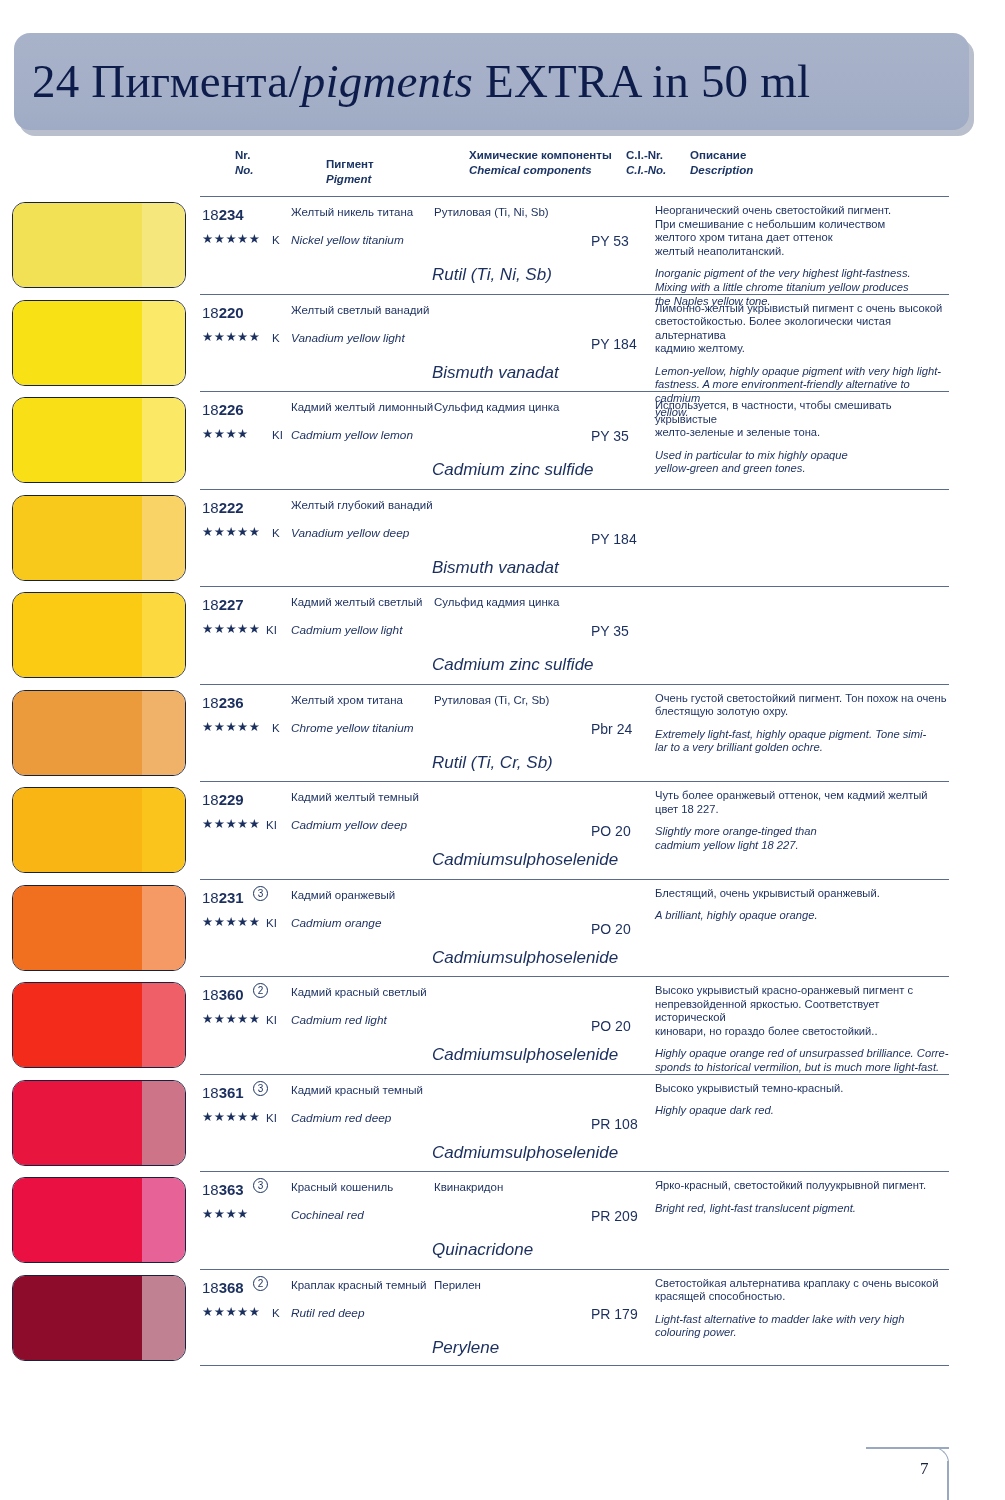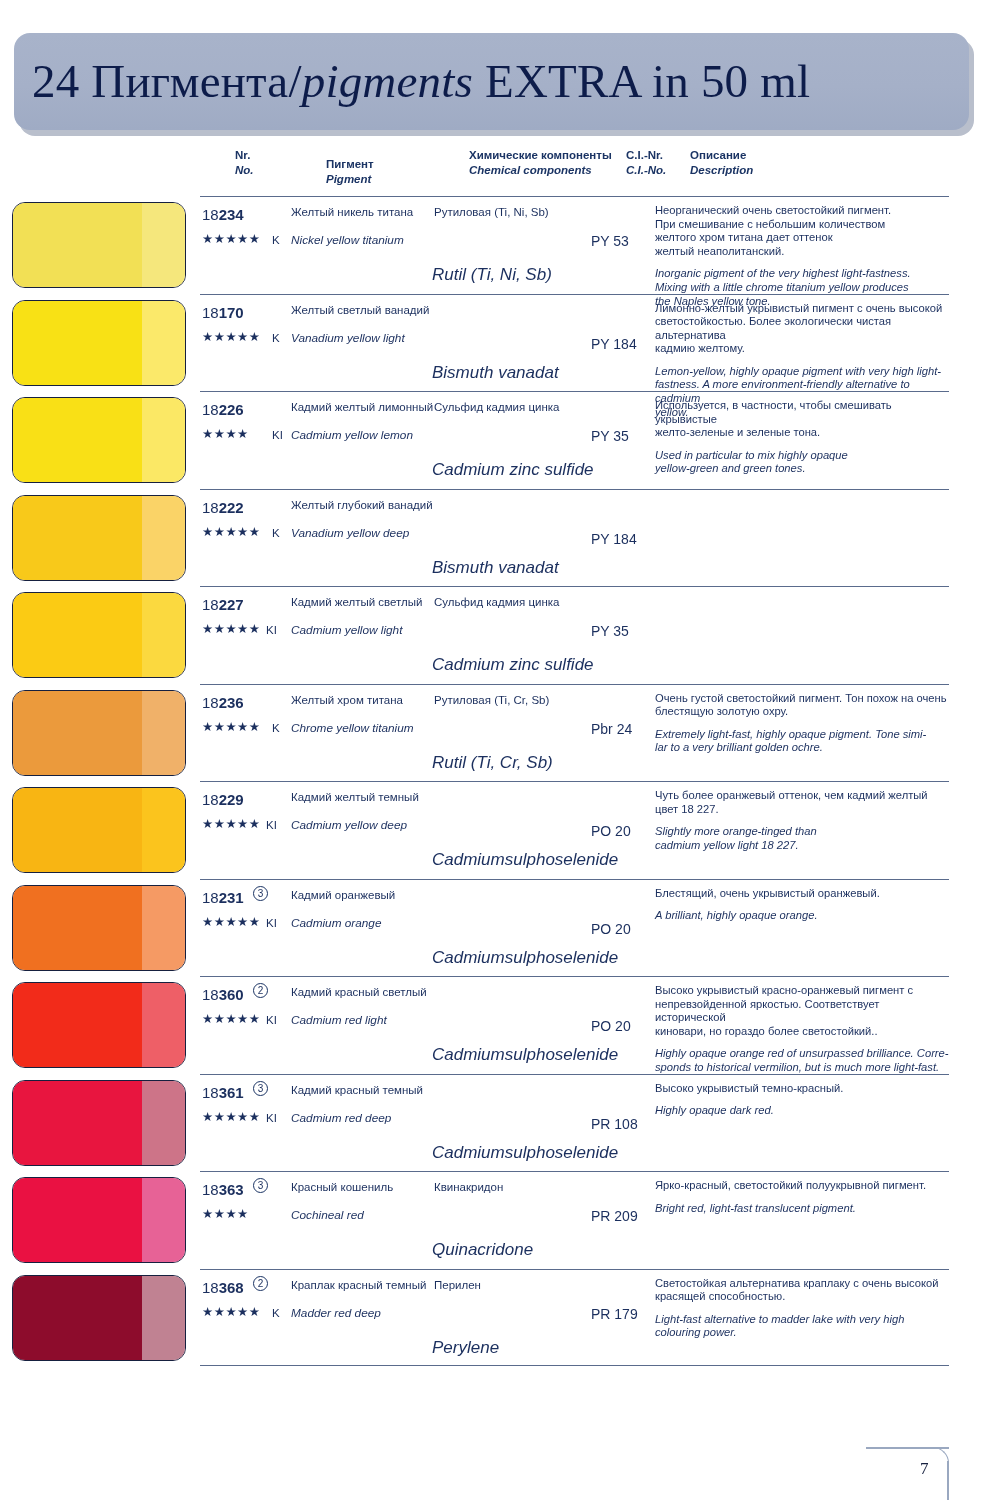--- a/index.html
+++ b/index.html
@@ -240,21 +240,21 @@
         <div class="en">Inorganic pigment of the very highest light-fastness.
 Mixing with a little chrome titanium yellow produces
 the Naples yellow tone.</div>
       </div>
     </div>
     <div class="row">
       <div class="swatch">
         <div class="mass" style="background: rgb(248, 225, 21);"></div>
         <div class="tint" style="background: rgb(251, 233, 106);"></div>
       </div>
-      <div class="cell c-nr"><span class="pre">18</span><b>170</b></div>
+      <div class="cell c-nr"><span class="pre">18</span><b>220</b></div>
 
       <div class="cell c-stars">★★★★★</div>
       <div class="cell c-k">K</div>
       <div class="cell c-pig-ru">Желтый светлый ванадий</div>
       <div class="cell c-pig-en">Vanadium yellow light</div>
 
       <div class="cell c-chem-en">Bismuth vanadat</div>
       <div class="cell c-ci">PY 184</div>
       <div class="cell c-desc">
         <div class="ru">Лимонно-желтый укрывистый пигмент с очень высокой
@@ -440,21 +440,21 @@
     <div class="row closing">
       <div class="swatch">
         <div class="mass" style="background: rgb(141, 12, 44);"></div>
         <div class="tint" style="background: rgb(192, 130, 146);"></div>
       </div>
       <div class="cell c-nr"><span class="pre">18</span><b>368</b></div>
       <div class="c-circ">2</div>
       <div class="cell c-stars">★★★★★</div>
       <div class="cell c-k">K</div>
       <div class="cell c-pig-ru">Краплак красный темный</div>
-      <div class="cell c-pig-en">Madder red deep</div>
+      <div class="cell c-pig-en">Rutil red deep</div>
       <div class="cell c-chem-ru">Перилен</div>
       <div class="cell c-chem-en">Perylene</div>
       <div class="cell c-ci up">PR 179</div>
       <div class="cell c-desc">
         <div class="ru">Светостойкая альтернатива краплаку с очень высокой
   красящей способностью.</div>
         <div class="en">Light-fast alternative to madder lake with very high
 colouring power.</div>
       </div>
     </div>

